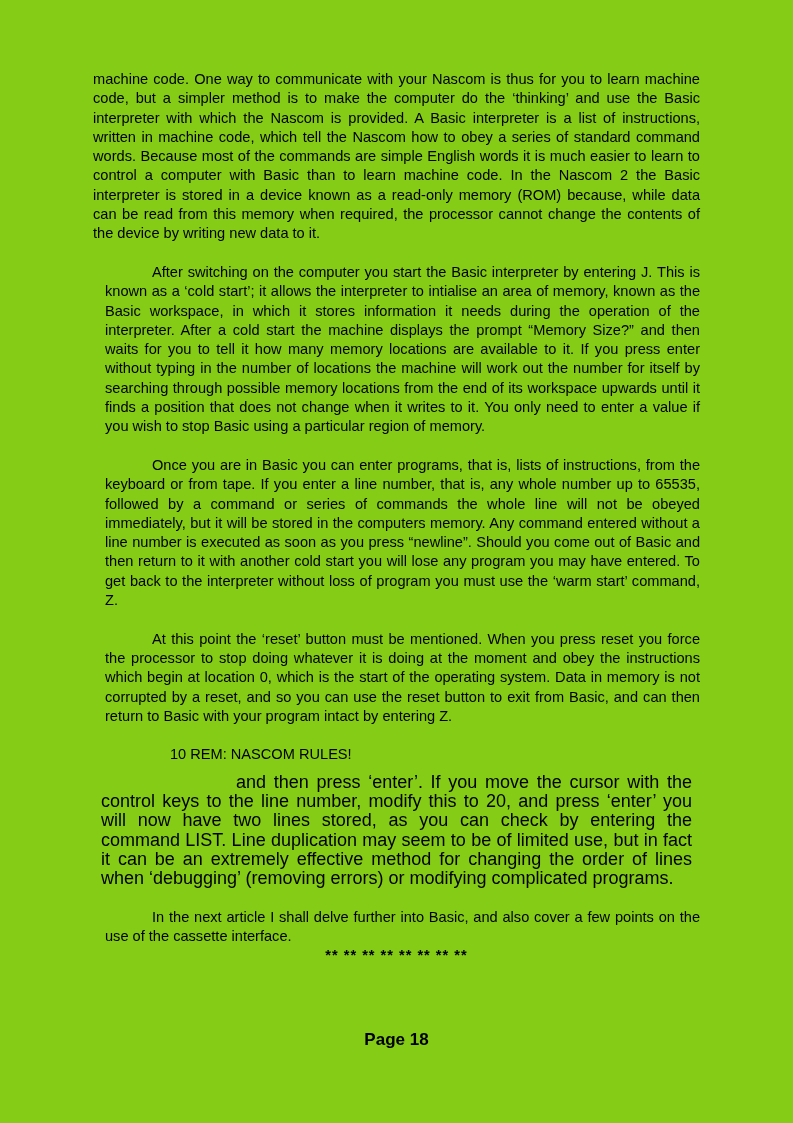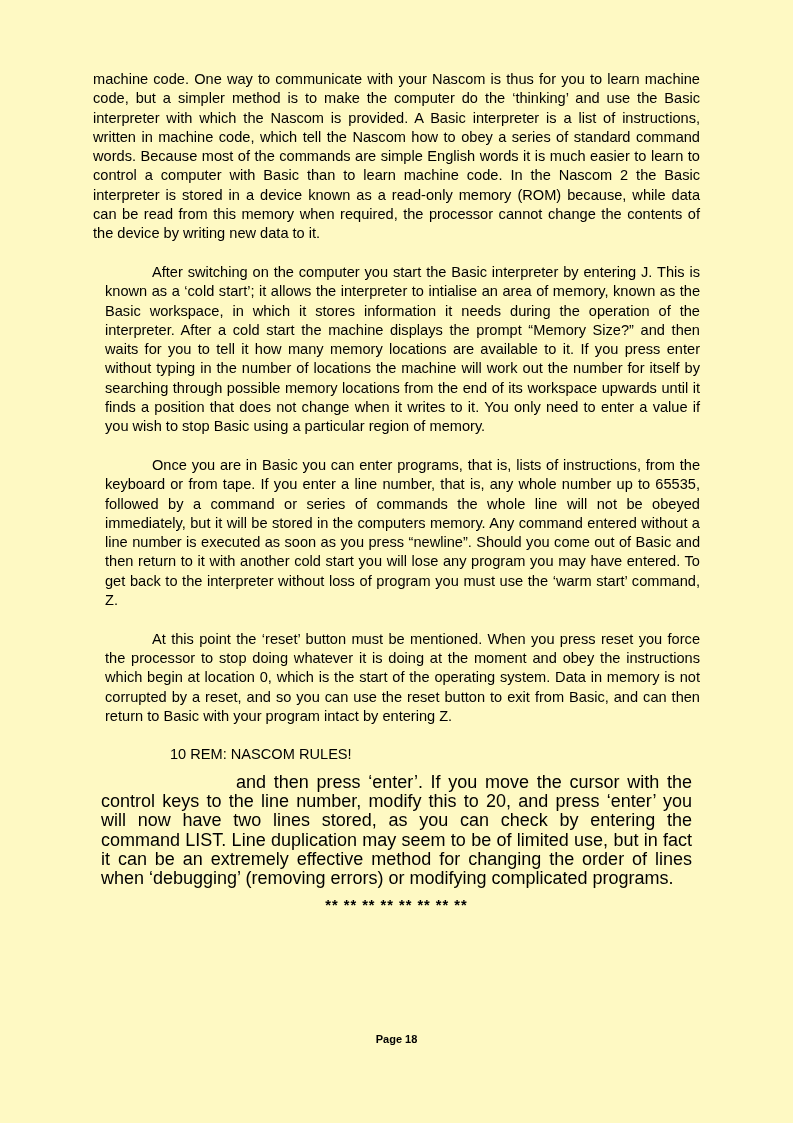--- a/index.html
+++ b/index.html
@@ -15,21 +15,21 @@
     color: #000000;
     position: relative;
     overflow: hidden;
   }
   .page {
     position: absolute;
     left: 0;
     top: 0;
     width: 793px;
     height: 1123px;
-    background: #fef9c3;
+    background: #84cc16;
   }
   .text-column {
     position: absolute;
     left: 93px;
     top: 70px;
     width: 607px;
   }
   p.body-par {
     margin: 0 0 0 0;
     font-size: 14.6px;
@@ -71,21 +71,21 @@
     text-align: center;
     font-weight: bold;
     letter-spacing: 1px;
   }
   .page-footer {
     position: absolute;
     left: 0;
     top: 1030px;
     width: 793px;
     text-align: center;
-    font-size: 11px;
+    font-size: 17px;
     font-weight: bold;
     line-height: 19px;
   }
 </style>
 </head>
 <body>
 
 <div class="page">
   <div class="text-column">
 
@@ -97,19 +97,20 @@
 
     <p class="body-par indented spaced-before">At this point the ‘reset’ button must  be  mentioned.    When you press reset you force the processor to stop doing whatever it is doing at the moment and obey the instructions which  begin  at location 0, which is the start of the operating system.  Data  in memory is not corrupted by a reset, and so you can use the  reset button to exit from Basic, and can then   return  to  Basic  with your program intact by entering Z.</p>
 
 
     <div class="code-block-gap"></div>
 
     <p class="code-line">10 REM: NASCOM RULES!</p>
 
     <p class="continuation">and then   press ‘enter’. If you move the cursor with the control keys to the line  number, modify this to 20, and press ‘enter’ you will now have two lines stored, as you can check by  entering  the  command  LIST.  Line duplication may seem to be of limited use, but in fact it can  be an extremely effective method for changing  the  order  of  lines when  ‘debugging’  (removing  errors)  or  modifying complicated programs.</p>
 
+    <p class="body-par indented spaced-before">In the next article I shall delve further  into  Basic,  and also cover a few points on the use of the cassette interface.</p>
 
     <p class="stars-row">**  **  **  **  **  **  **  **</p>
 
   </div>
 
   <div class="page-footer">Page 18</div>
 </div>
 
 </body></html>

